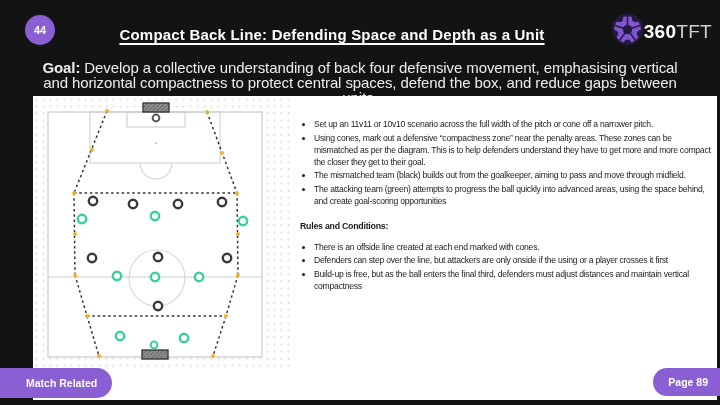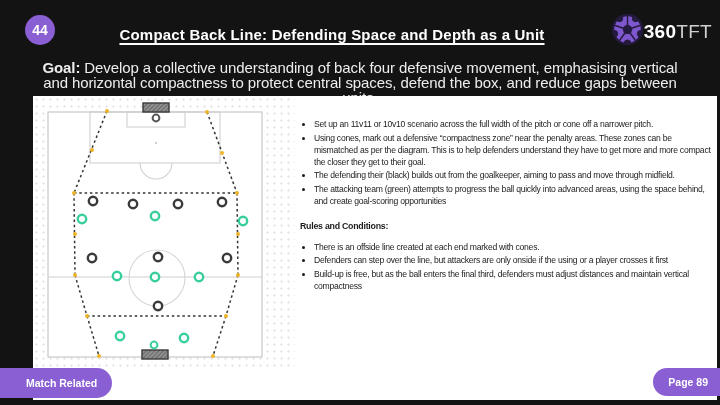--- a/index.html
+++ b/index.html
@@ -2,21 +2,21 @@
 <html><head>
 <meta charset="utf-8">
 <style>
   html,body{margin:0;padding:0;background:#131313;width:720px;height:405px;overflow:hidden;}
   *{box-sizing:border-box;}
   .slide{position:relative;width:720px;height:405px;background:#131313;
          font-family:"Liberation Sans", sans-serif;}
 
   
   .badge{position:absolute;left:25px;top:15px;width:30px;height:30px;border-radius:50%;
-         color:#fff;font-size:14px;font-weight:bold;display:flex;align-items:center;justify-content:center;}
+         color:#fff;font-size:11px;font-weight:bold;display:flex;align-items:center;justify-content:center;}
   .title{position:absolute;left:0;top:26px;width:664px;text-align:center;color:#ffffff;
          font-size:15px;font-weight:bold;text-decoration:underline;text-underline-offset:3px;
          text-decoration-thickness:1.5px;letter-spacing:.2px;}
   .logo{position:absolute;right:8px;top:13px;display:flex;align-items:center;}
   .logo-text{font-size:19px;color:#ffffff;font-weight:bold;letter-spacing:.3px;}
   .logo-text .light{font-weight:400;color:#cfcfcf;}
   .goal{position:absolute;left:50%;top:60px;transform:translateX(-50%);width:656px;text-align:center;
         color:#ededed;font-size:15px;line-height:15px;letter-spacing:-.1px;}
 
   
@@ -152,21 +152,21 @@
         <circle cx="120" cy="336" r="4.2" fill="#ffffff" stroke="#38cf9d" stroke-width="2.4"></circle>
         <circle cx="184" cy="338" r="4.2" fill="#ffffff" stroke="#38cf9d" stroke-width="2.4"></circle>
         <circle cx="156" cy="118" r="3.4" fill="#ffffff" stroke="#555555" stroke-width="2"></circle>
         <circle cx="154" cy="345" r="3.4" fill="#ffffff" stroke="#38cf9d" stroke-width="2"></circle>
       </svg>
 
     <div class="text-col">
       <ul>
         <li>Set up an 11v11 or 10v10 scenario across the full width of the pitch or cone off a narrower pitch.</li>
         <li>Using cones, mark out a defensive “compactness zone” near the penalty areas.  These zones can be mismatched as per the diagram.  This is to help defenders understand they have to get more and more compact the closer they get to their goal.</li>
-        <li>The defending their (black) builds out from the goalkeeper, aiming to pass and move through midfield.</li>
+        <li>The mismatched team (black) builds out from the goalkeeper, aiming to pass and move through midfield.</li>
         <li>The attacking team (green) attempts to progress the ball quickly into advanced areas, using the space behind, and create goal-scoring opportunities</li>
       </ul>
       <div class="rules-heading">Rules and Conditions:</div>
       <ul class="rules-list">
         <li>There is an offside line created at each end marked with cones.</li>
         <li>Defenders can step over the line, but attackers are only onside if the using or a player crosses it first</li>
         <li>Build-up is free, but as the ball enters the final third, defenders must adjust distances and maintain vertical compactness</li>
       </ul>
     </div>
   </div>

